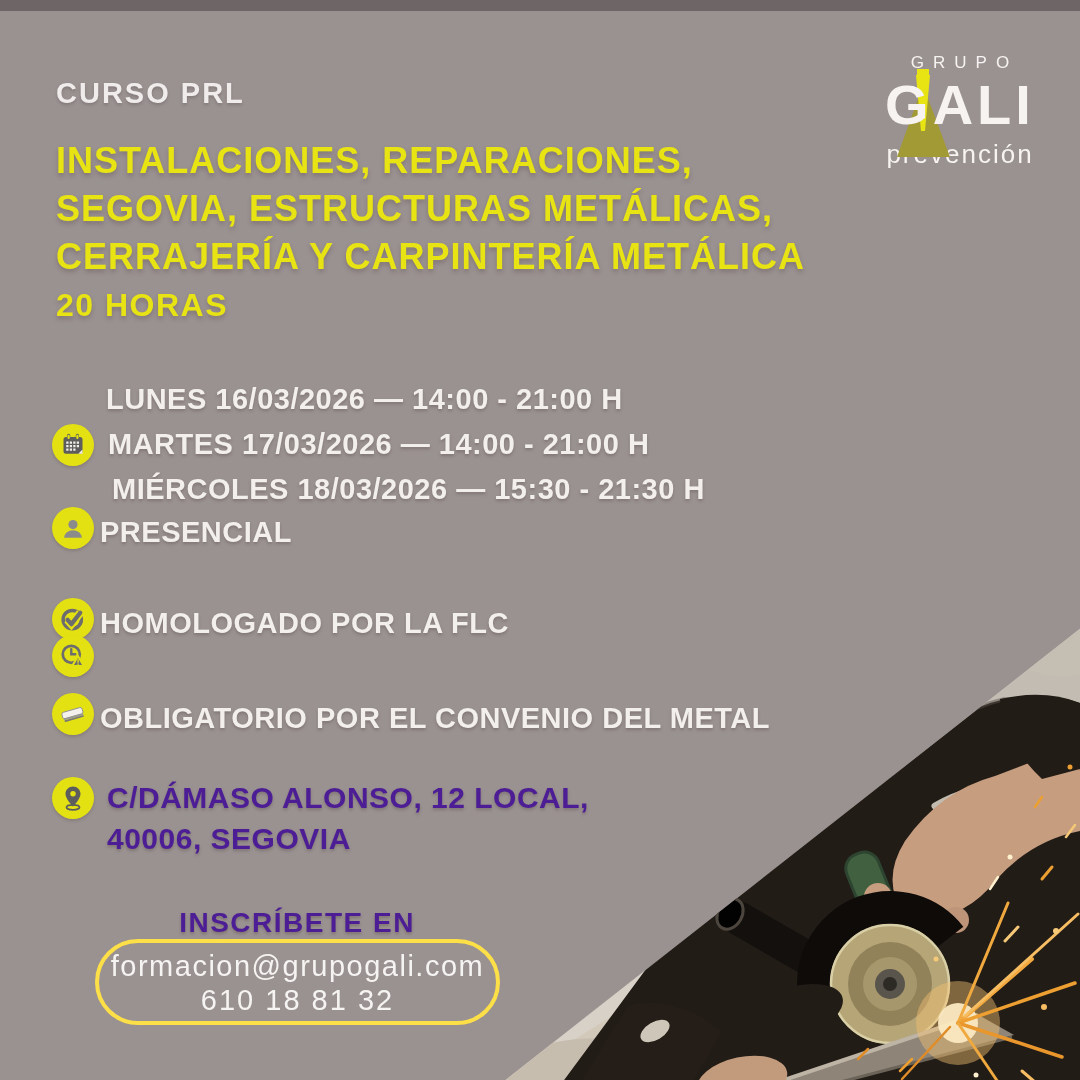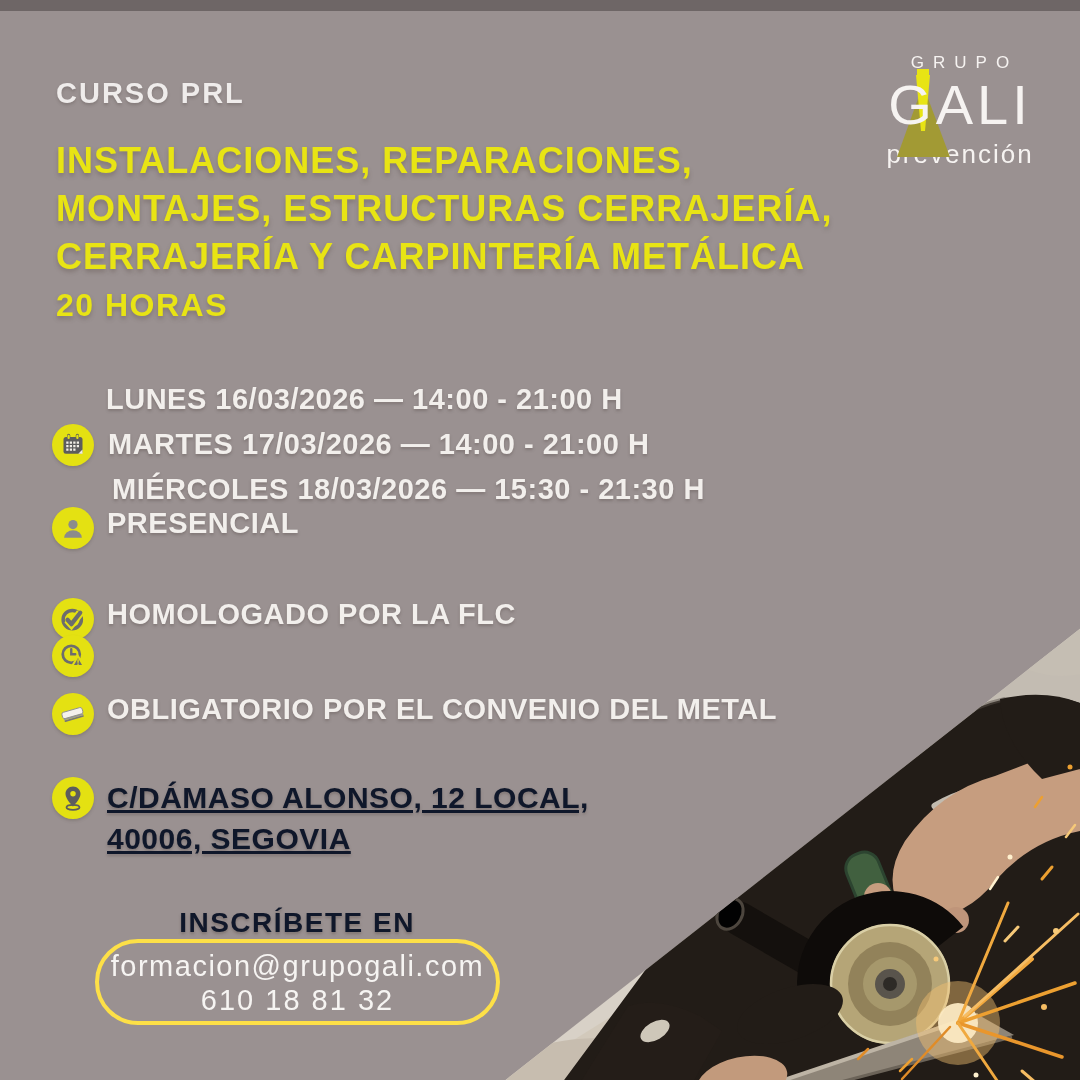--- a/index.html
+++ b/index.html
@@ -6,21 +6,21 @@
   .poster{
     position:relative;width:1080px;height:1080px;overflow:hidden;
     background:#9a9191;
     font-family:"Liberation Sans", sans-serif;
     margin-top:11px;
   }
   
   .logo{position:absolute;top:42px;right:40px;width:160px;text-align:center;color:#f6f3f1;}
   .logo .grupo{font-size:17px;font-weight:300;letter-spacing:9px;margin-left:9px;}
   .logo .gali-wrap{position:relative;height:62px;margin-top:2px;}
-  .logo .gali{position:relative;z-index:2;font-size:56px;line-height:60px;font-weight:400;letter-spacing:4px;}
+  .logo .gali{position:relative;z-index:2;font-size:56px;line-height:60px;font-weight:700;letter-spacing:4px;}
   .logo .gali-mark{position:absolute;left:6px;top:-6px;z-index:1;}
   .logo .prevencion{font-size:26px;font-weight:300;letter-spacing:2px;margin-top:2px;}
   
   .kicker{position:absolute;left:56px;top:66px;font-size:29px;font-weight:700;
     color:#efeceb;letter-spacing:2px;text-shadow:0 2px 3px rgba(80,70,65,.3);}
   .title{position:absolute;left:56px;top:126px;width:860px;font-size:36px;font-weight:700;
     color:#e8e414;letter-spacing:1px;line-height:48px;text-shadow:0 3px 4px rgba(85,72,66,.35);}
   .duration{position:absolute;left:56px;top:276px;font-size:32px;font-weight:700;
     color:#e8e414;letter-spacing:1.5px;text-shadow:0 3px 4px rgba(85,72,66,.35);}
   
@@ -28,31 +28,31 @@
     display:flex;align-items:center;justify-content:center;box-shadow:0 2px 3px rgba(80,70,65,.25);}
   .icircle svg{width:30px;height:30px;display:block;}
   
   .schedule{position:absolute;left:52px;top:366px;display:flex;align-items:center;gap:12px;}
   .schedule .rows{margin:0;padding:0;list-style:none;}
   .schedule .rows li{font-size:29px;font-weight:700;color:#f2efec;letter-spacing:.5px;
     line-height:45px;text-shadow:0 2px 3px rgba(80,70,65,.35);white-space:nowrap;}
   .schedule .rows li:nth-child(2){padding-left:2px;}
   .schedule .rows li:nth-child(3){padding-left:6px;}
   
-  .feature{position:absolute;left:52px;display:flex;align-items:flex-start;gap:13px;height:42px;}
+  .feature{position:absolute;left:52px;display:flex;align-items:flex-end;gap:6px;height:42px;}
   .feature .label{font-size:29px;font-weight:700;color:#f2efec;letter-spacing:.5px;
     text-shadow:0 2px 3px rgba(80,70,65,.35);white-space:nowrap;}
   .f1{top:496px}.f2{top:587px}.f3{top:624px}.f4{top:682px}
   
   .location{position:absolute;left:52px;top:766px;display:flex;align-items:flex-start;gap:13px;}
-  .location .lines{font-size:30px;font-weight:700;color:#0f172a;letter-spacing:.5px;
-    line-height:41px;text-shadow:0 2px 3px rgba(80,70,65,.35);text-decoration:underline;}
+  .location .lines{font-size:30px;font-weight:700;color:#4c1d95;letter-spacing:.5px;
+    line-height:41px;text-shadow:0 2px 3px rgba(80,70,65,.35);}
   
   .signup-heading{position:absolute;left:97px;top:896px;width:400px;text-align:center;
-    font-size:28px;font-weight:700;color:#0f172a;letter-spacing:1.5px;
+    font-size:28px;font-weight:700;color:#4c1d95;letter-spacing:1.5px;
     text-shadow:0 2px 3px rgba(85,72,66,.4);}
   .contact-pill{position:absolute;left:95px;top:928px;width:397px;height:78px;
     border:4px solid #fde047;border-radius:44px;display:flex;flex-direction:column;
     align-items:center;justify-content:center;color:#f6f4f2;}
   .contact-pill .email{font-size:29px;font-weight:300;letter-spacing:1.5px;line-height:36px;}
   .contact-pill .phone{font-size:29px;font-weight:300;letter-spacing:2px;line-height:32px;}
   
   .photo{position:absolute;inset:0;
     clip-path:polygon(45.5% 100%, 100% 57.2%, 100% 100%);}
   .photo svg{display:block;width:1080px;height:1080px;}
@@ -153,21 +153,21 @@
         <rect x="31" y="0" width="12" height="7" fill="#e8e414"></rect>
       </svg>
       <div class="gali">GALI</div>
     </div>
     <div class="prevencion">prevención</div>
   </div>
 
   <div class="kicker">CURSO PRL</div>
   <div class="title">
     <div>INSTALACIONES, REPARACIONES,</div>
-    <div>MONTAJES, ESTRUCTURAS CERRAJERÍA,</div>
+    <div>SEGOVIA, ESTRUCTURAS METÁLICAS,</div>
     <div>CERRAJERÍA Y CARPINTERÍA METÁLICA</div>
   </div>
   <div class="duration">20 HORAS</div>
 
   <div class="schedule">
     <span class="icircle">
       <svg viewBox="0 0 24 24">
         <rect x="7.2" y="3" width="2.6" height="5" rx="1.3" fill="#5d5d5d"></rect>
         <rect x="14.2" y="3" width="2.6" height="5" rx="1.3" fill="#5d5d5d"></rect>
         <rect x="4.4" y="5.6" width="15.2" height="13.4" rx="2" fill="#5d5d5d"></rect>

